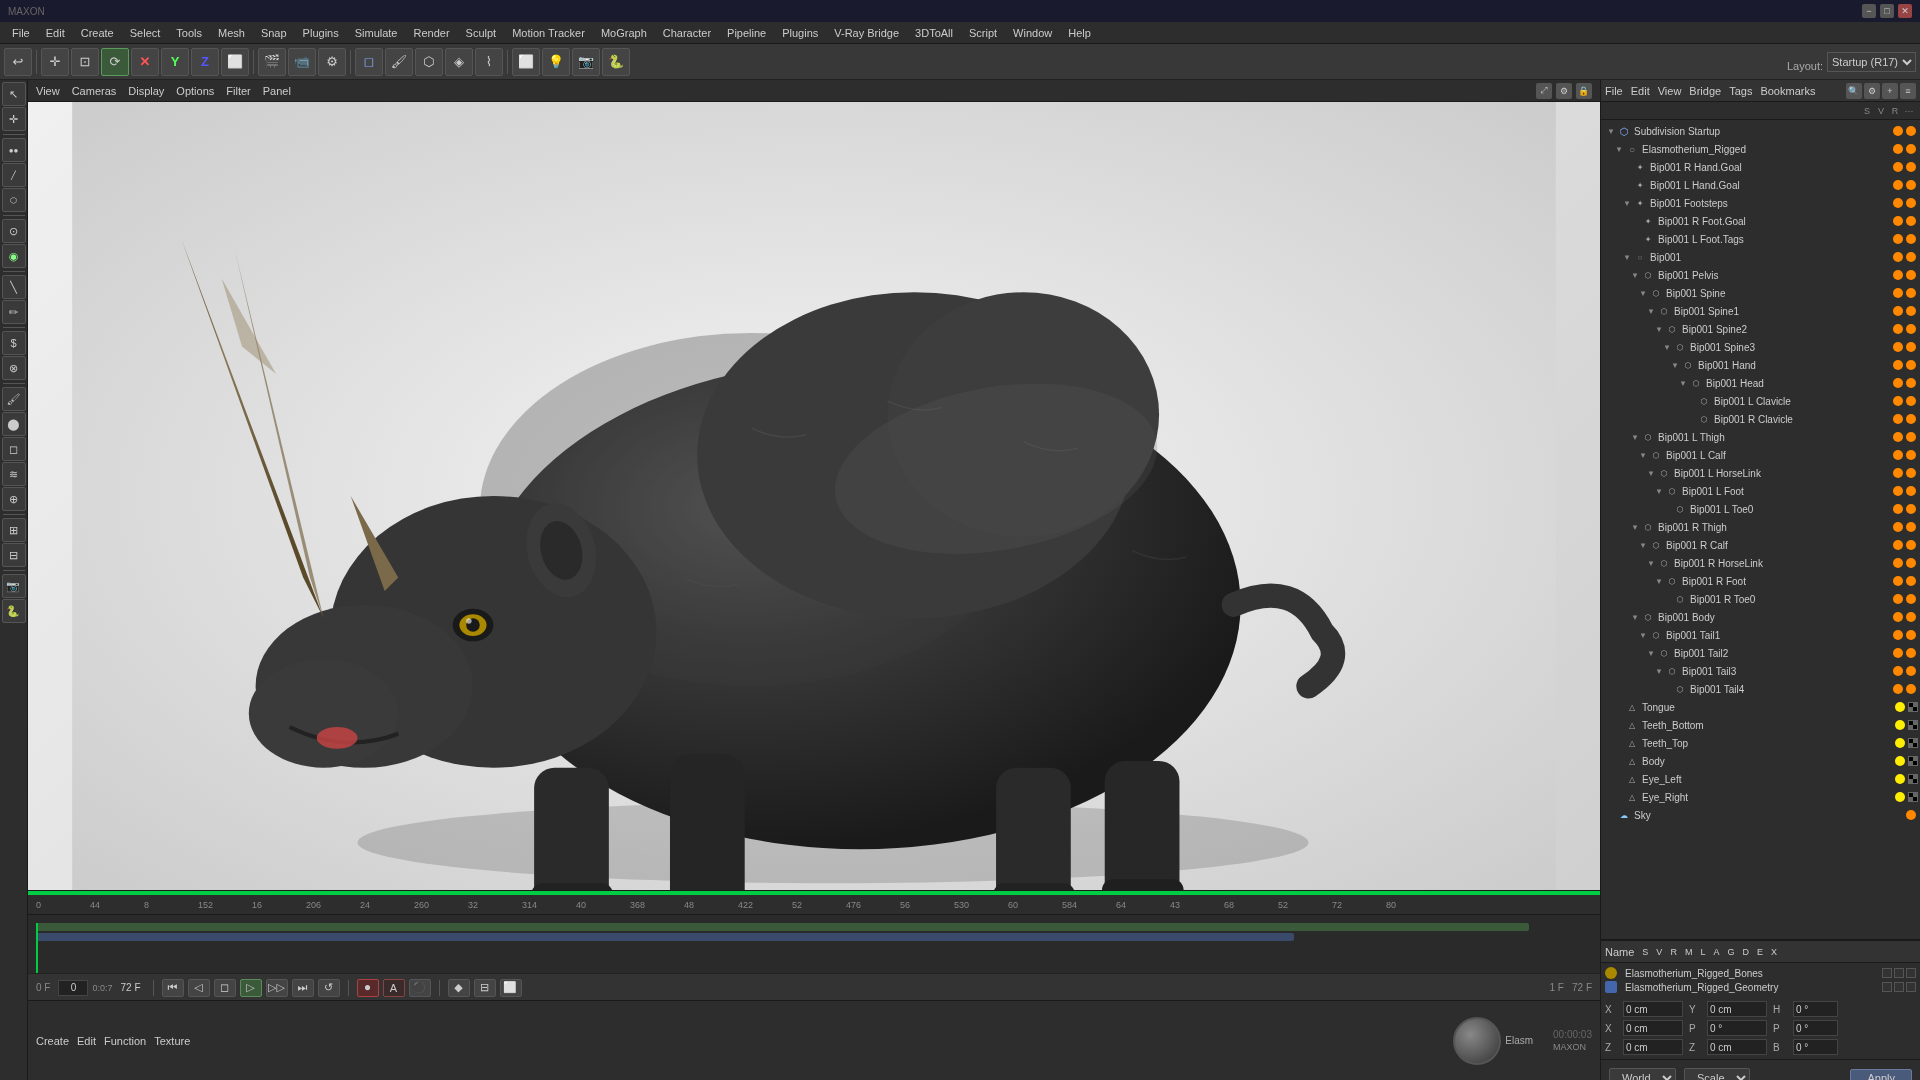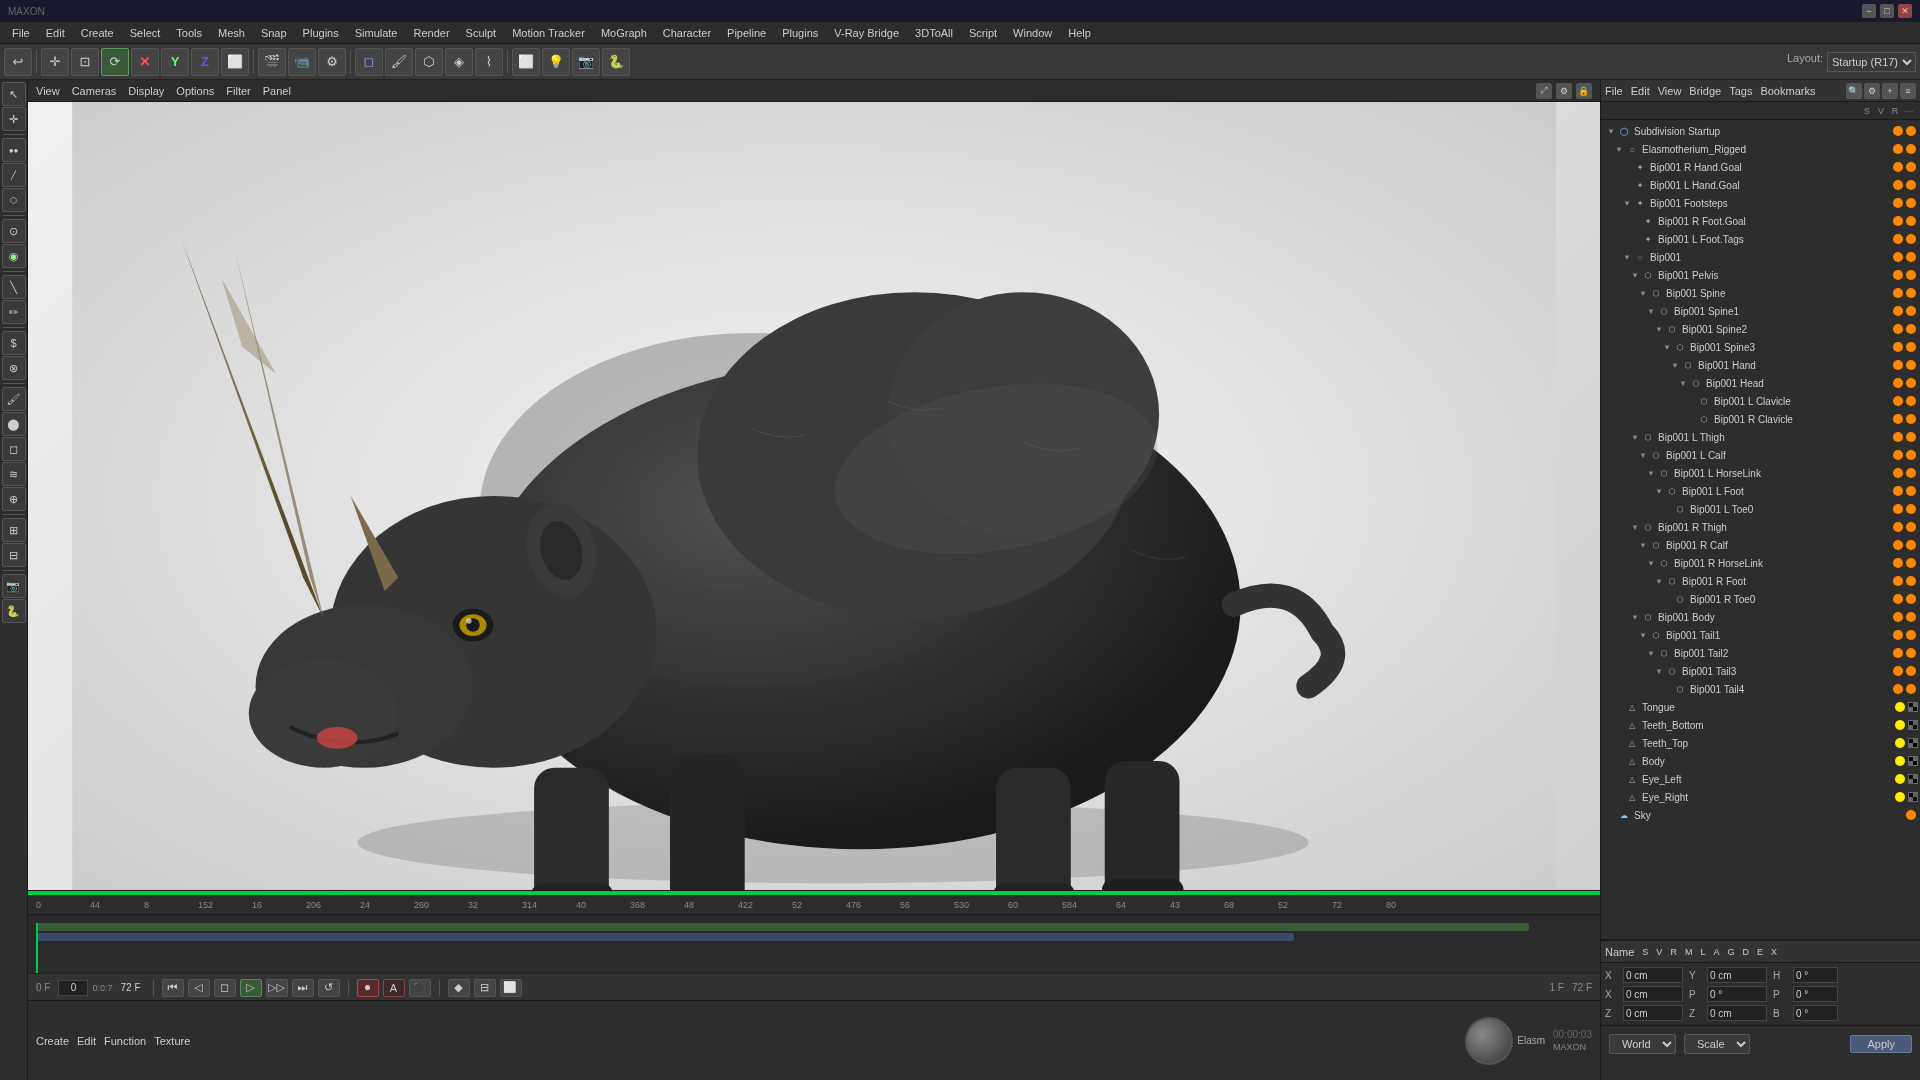--- a/index.html
+++ b/index.html
@@ -156,21 +156,21 @@
   <div class="tb-btn" style="color:#88aaff;">◻</div>
   <div class="tb-btn">🖌</div>
   <div class="tb-btn">⬡</div>
   <div class="tb-btn">◈</div>
   <div class="tb-btn">⌇</div>
   <div class="tb-sep"></div>
   <div class="tb-btn">⬜</div>
   <div class="tb-btn">💡</div>
   <div class="tb-btn">📷</div>
   <div class="tb-btn" style="color:#ffaa44;">🐍</div>
-  <div style="margin-left:auto;display:flex;align-items:flex-start;gap:4px;">
+  <div style="margin-left:auto;display:flex;align-items:flex-end;gap:4px;">
     <span style="font-size:11px;color:#aaa;">Layout:</span>
     <select style="background:#3a3a3a;border:1px solid #555;color:#ccc;font-size:11px;height:20px;">
       <option>Startup (R17)</option>
     </select>
   </div>
 </div>
 
 <div id="main">
 
   <div id="left-tools">
@@ -375,21 +375,21 @@
       <div style="display:flex;align-items:center;gap:8px;flex:1;">
         <span class="mat-menu-item">Create</span>
         <span class="mat-menu-item">Edit</span>
         <span class="mat-menu-item">Function</span>
         <span class="mat-menu-item">Texture</span>
       </div>
       <div style="display:flex;align-items:center;gap:4px;margin-left:8px;">
         <div class="material-ball"></div>
         <div style="font-size:10px;color:#aaa;">Elasm</div>
       </div>
-      <div style="font-size:10px;color:#666;">
+      <div style="margin-left:12px;font-size:10px;color:#666;">
         <div>00:00:03</div>
         <div style="color:#888;font-size:9px;margin-top:2px;">MAXON</div>
       </div>
     </div>
 
   </div>
 
   <div id="right-panel">
 
     <div id="obj-manager">
@@ -886,20 +886,40 @@
         <span class="nh-item" style="font-size:9px;">R</span>
         <span class="nh-item" style="font-size:9px;">M</span>
         <span class="nh-item" style="font-size:9px;">L</span>
         <span class="nh-item" style="font-size:9px;">A</span>
         <span class="nh-item" style="font-size:9px;">G</span>
         <span class="nh-item" style="font-size:9px;">D</span>
         <span class="nh-item" style="font-size:9px;">E</span>
         <span class="nh-item" style="font-size:9px;">X</span>
       </div>
 
+      <div id="name-rows">
+        <div class="nrow">
+          <div style="width:12px;height:12px;background:#aa8800;border-radius:50%;margin-right:4px;"></div>
+          <span style="font-size:10px;color:#ccc;">Elasmotherium_Rigged_Bones</span>
+          <div style="margin-left:auto;display:flex;gap:2px;">
+            <div style="width:10px;height:10px;background:#333;border:1px solid #555;"></div>
+            <div style="width:10px;height:10px;background:#333;border:1px solid #555;"></div>
+            <div style="width:10px;height:10px;background:#333;border:1px solid #555;"></div>
+          </div>
+        </div>
+        <div class="nrow">
+          <div style="width:12px;height:12px;background:#4466aa;border-radius:2px;margin-right:4px;"></div>
+          <span style="font-size:10px;color:#ccc;">Elasmotherium_Rigged_Geometry</span>
+          <div style="margin-left:auto;display:flex;gap:2px;">
+            <div style="width:10px;height:10px;background:#333;border:1px solid #555;"></div>
+            <div style="width:10px;height:10px;background:#333;border:1px solid #555;"></div>
+            <div style="width:10px;height:10px;background:#333;border:1px solid #555;"></div>
+          </div>
+        </div>
+      </div>
 
       <div style="padding:4px;display:flex;flex-direction:column;gap:3px;">
         <div style="display:flex;align-items:center;gap:6px;">
           <span style="font-size:10px;color:#aaa;width:12px;">X</span>
           <input class="coord-field" value="0 cm" style="">
           <span style="font-size:10px;color:#aaa;width:12px;">Y</span>
           <input class="coord-field" value="0 cm" style="">
           <span style="font-size:10px;color:#aaa;width:14px;">H</span>
           <input class="coord-field" value="0 °" style="width: 45px;">
         </div>

